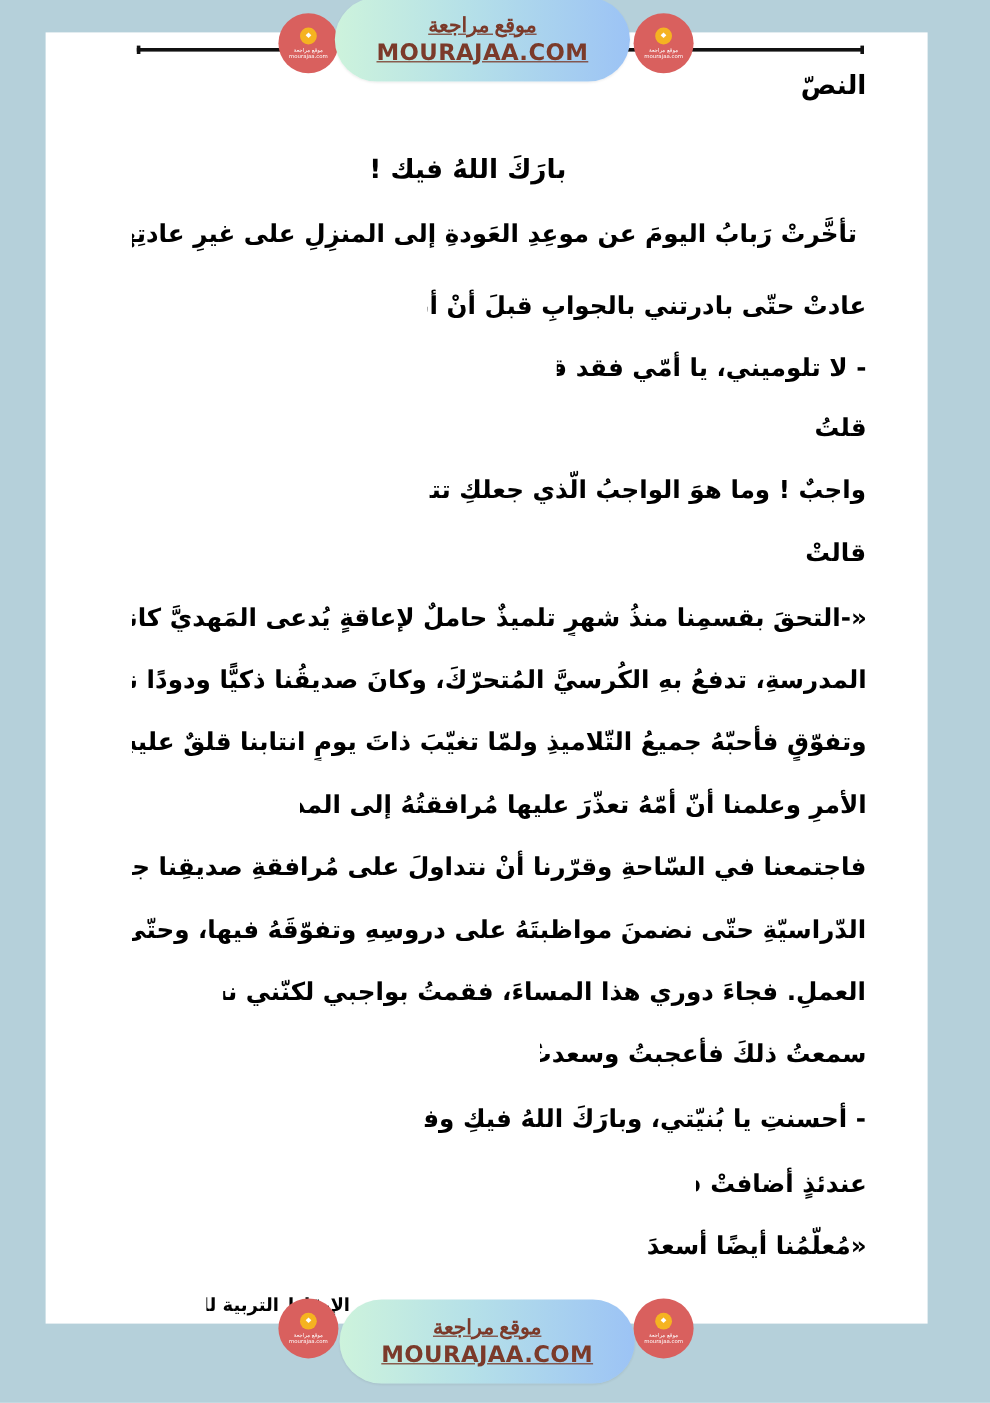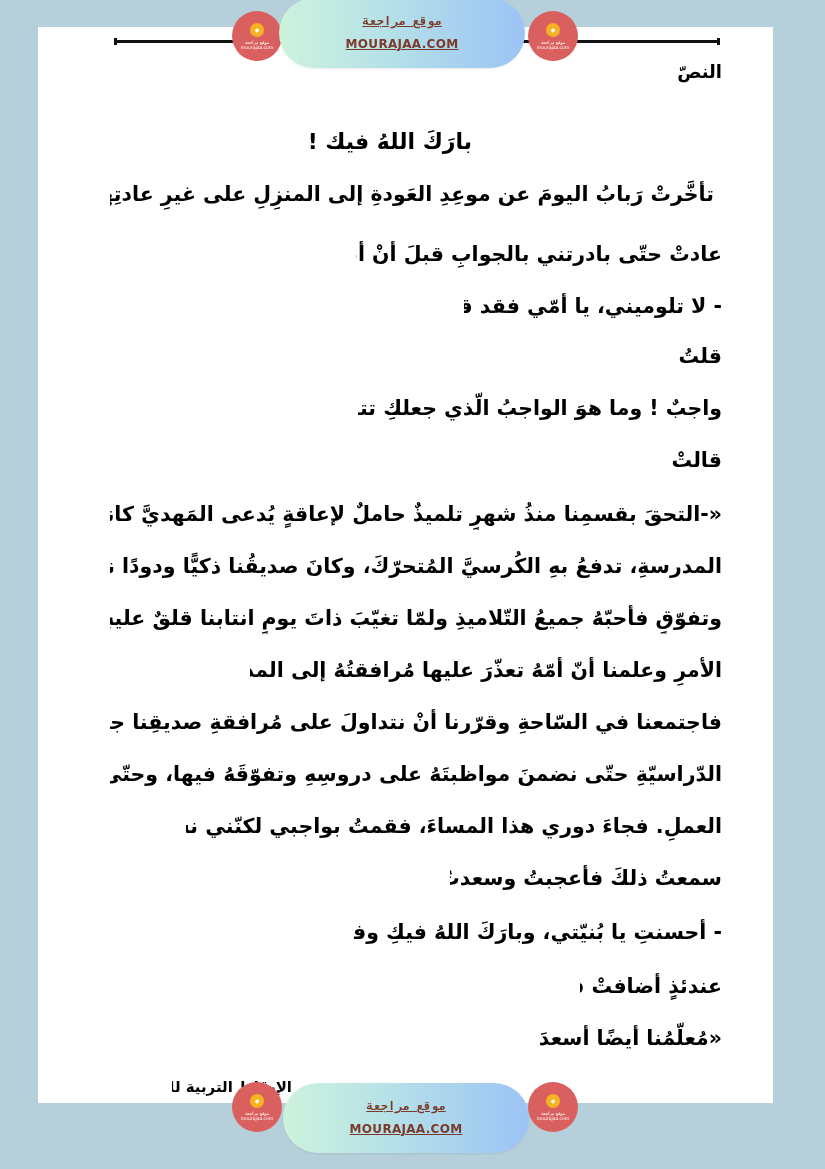--- a/index.html
+++ b/index.html
@@ -19,21 +19,21 @@
     .top-rule-tick {
       position: absolute; left: 114px; top: 38px; width: 3px; height: 7px; background:#111;
     }
     .top-rule-tick.right { left: 717px; }
     .doc {
       position: absolute; left: 110px; top: 50px; width: 612px;
       direction: rtl; text-align: right; color: #000;
       font-family: "DejaVu Sans", sans-serif; font-weight: bold;
     }
     .section-label {
-      position: absolute; right: 0; top: 8px; font-size: 18px; line-height: 28px;
+      position: absolute; right: 0; top: 8px; font-size: 22px; line-height: 28px;
     }
     .title {
       position: absolute; right: 250px; top: 78px; font-size: 22px; line-height: 28px;
     }
     .line {
       position: absolute; right: 0; left: 0; font-size: 20.5px; line-height: 32px;
       white-space: nowrap; overflow: hidden;
     }
     .footer-text {
       position: absolute; left: 172px; top: 1078px; font-size: 15px; font-weight: bold;
@@ -42,25 +42,25 @@
     }
     .banner {
       position: absolute; width: 246px; height: 70px; border-radius: 36px;
       background: linear-gradient(90deg, #cdf3dc 0%, #b5e0e8 45%, #9cc3f5 100%);
       display: flex; flex-direction: column; align-items: center; justify-content: center;
       box-shadow: 0 1px 2px rgba(0,0,0,0.08);
     }
     .banner.top { left: 279px; top: -2px; }
     .banner.bottom { left: 283px; top: 1083px; }
     .banner .ar {
-      font-family: Liberation Mono, monospace; font-weight: bold; font-size: 12px;
+      font-family: Liberation Serif, serif; font-weight: bold; font-size: 17px;
       color: #7b3a2a; text-decoration: underline; line-height: 22px; direction: rtl;
     }
     .banner .en {
-      font-family: "DejaVu Sans", sans-serif; font-weight: bold; font-size: 12px;
+      font-family: "DejaVu Sans", sans-serif; font-weight: bold; font-size: 19px;
       color: #7b3a2a; text-decoration: underline; line-height: 22px; letter-spacing: 0.3px;
     }
     .badge {
       position: absolute; width: 50px; height: 50px; border-radius: 50%;
       background: #d9605e; display: flex; flex-direction: column; align-items: center;
       justify-content: center;
     }
     .badge .logo {
       width: 14px; height: 14px; border-radius: 50%; background: #f5b321;
       color: #fff; font-size: 6px; line-height: 14px; text-align: center; font-weight: bold;

